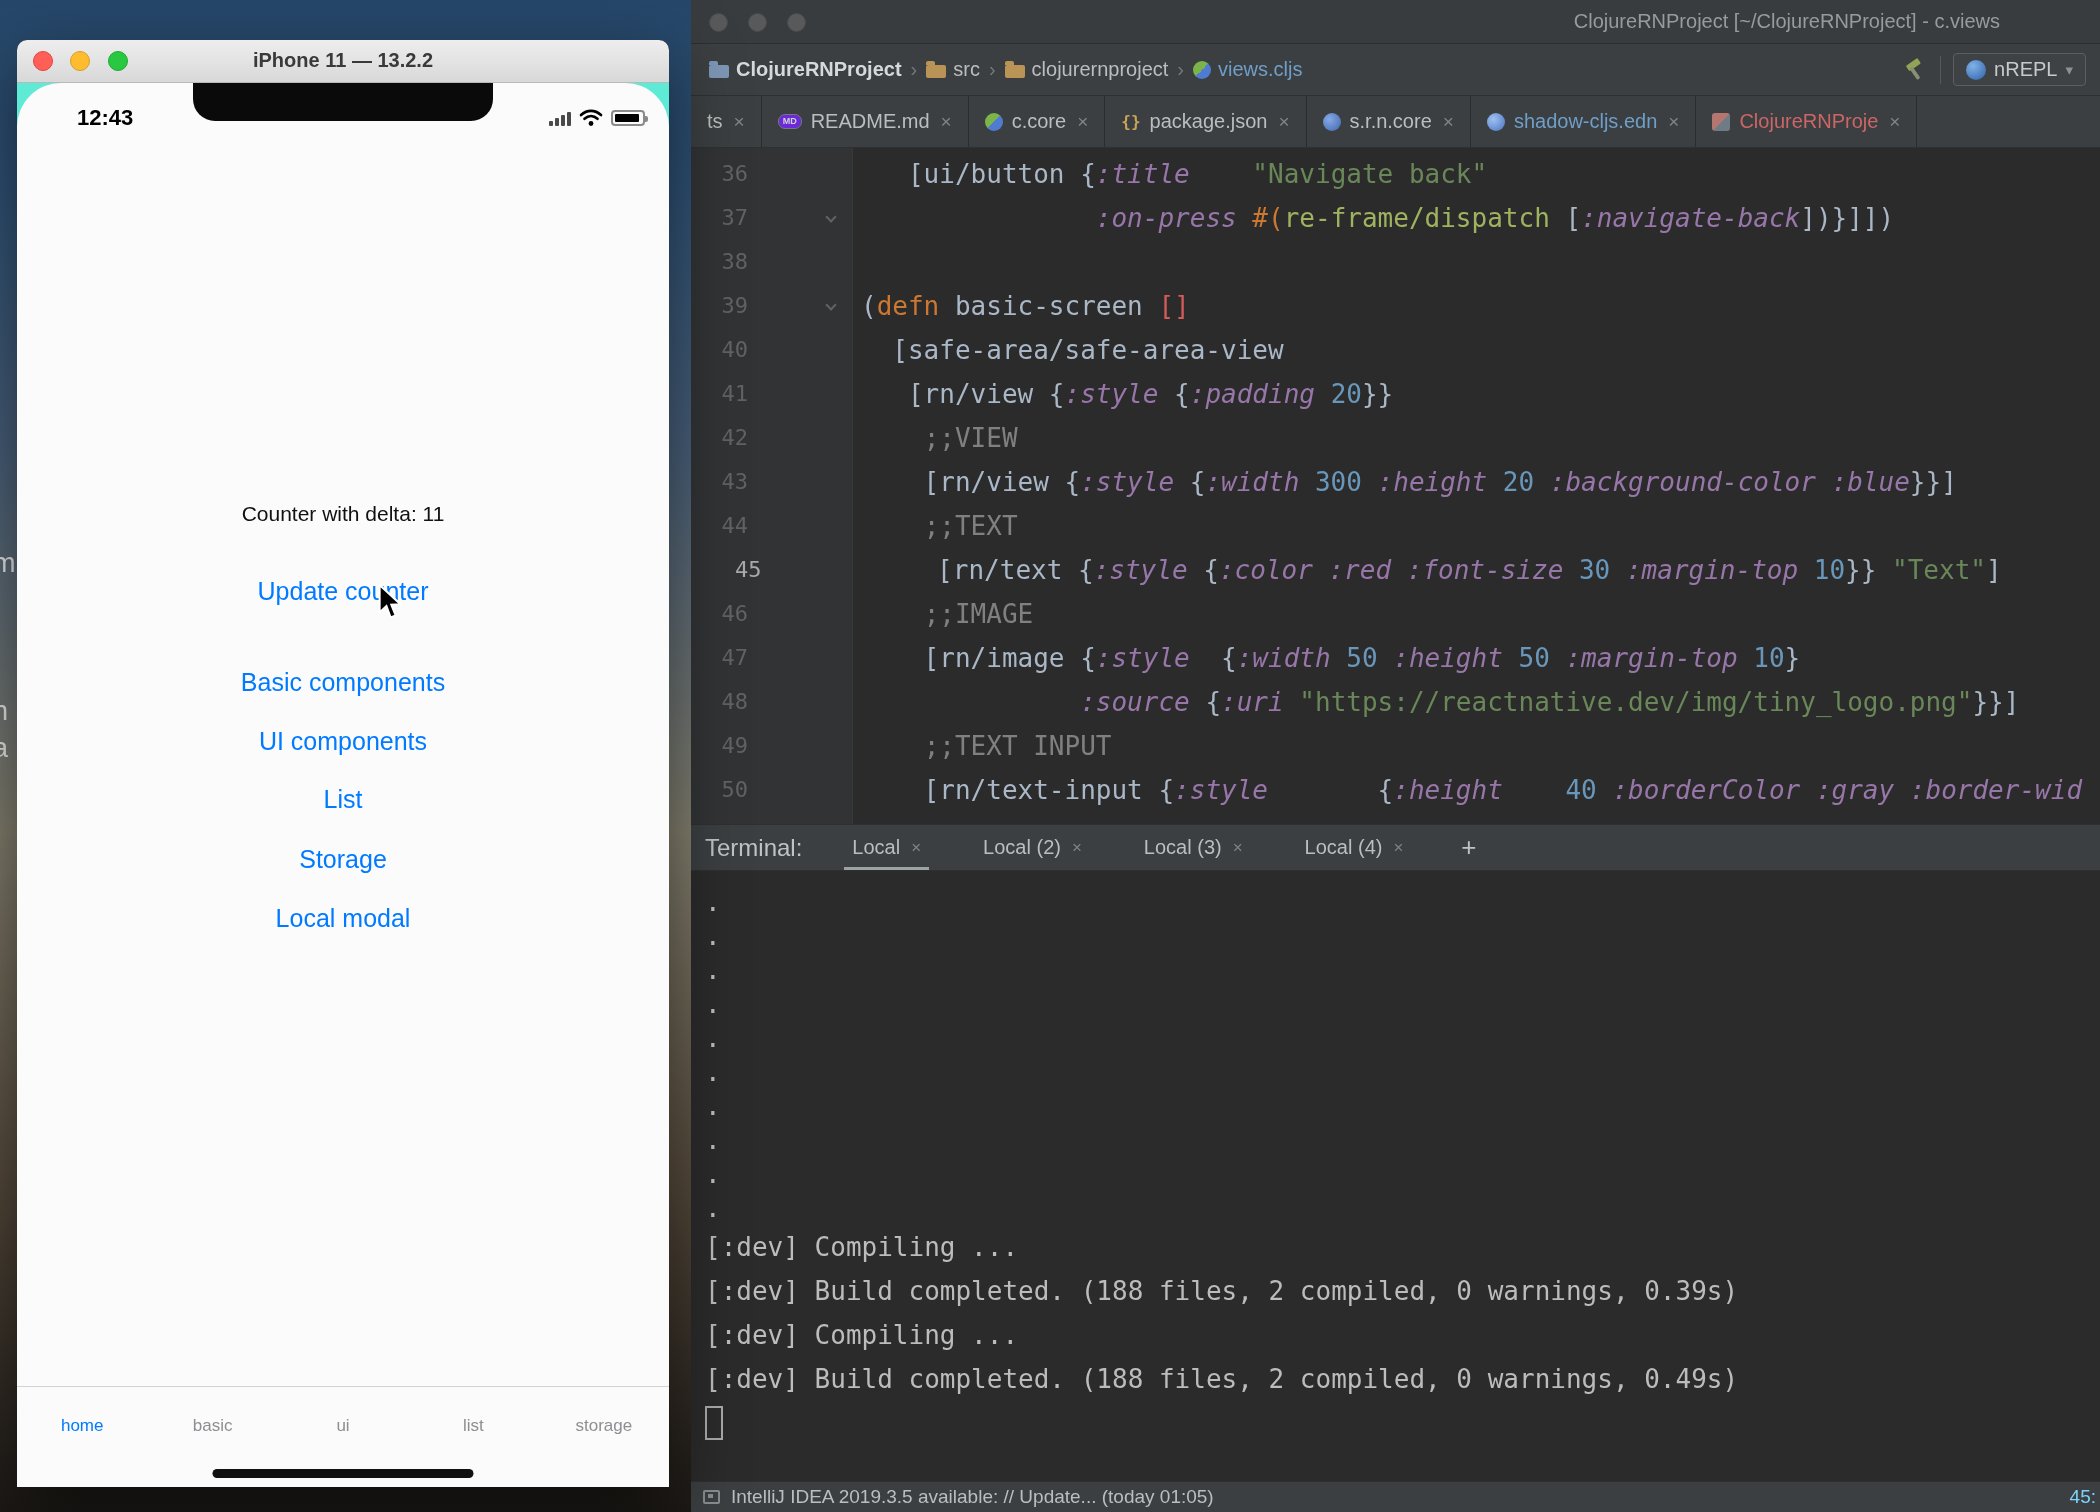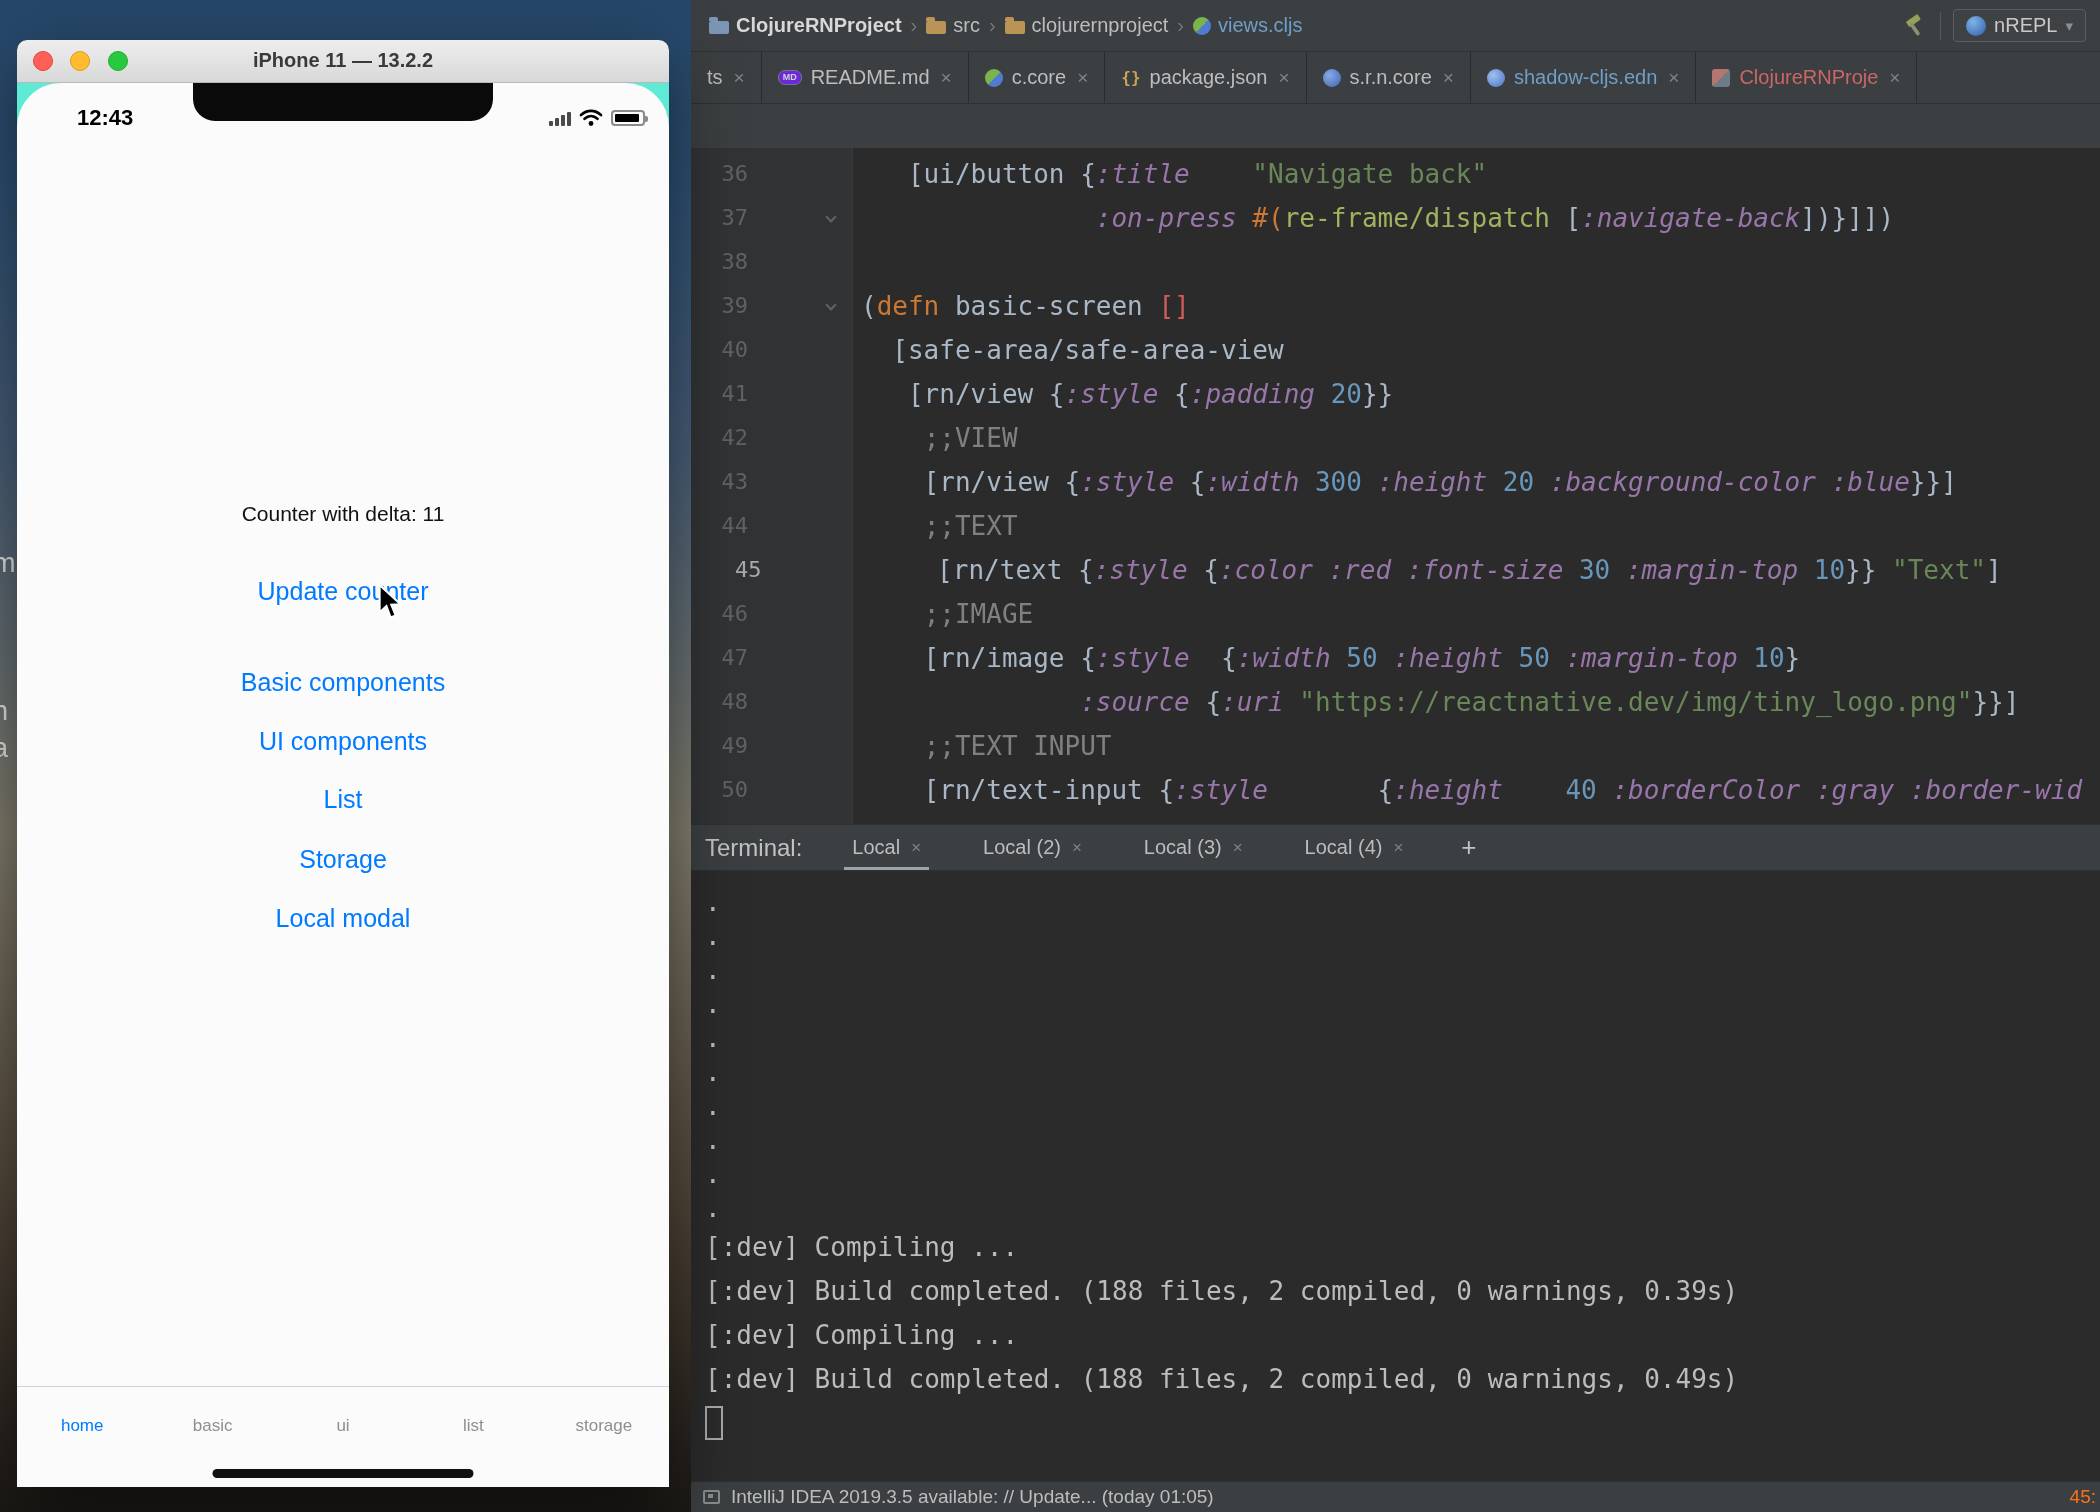--- a/index.html
+++ b/index.html
@@ -138,21 +138,21 @@
   .dot-line { line-height:34px; font-size:26px; color:#bcbcbc; }
   .out-line { line-height:44px; font-size:26px; color:#bcbcbc; white-space:pre; }
   .term-cursor { width:18px; height:34px; border:2px solid #a9a9a9; margin-top:5px; }
 
   
   .ide-status { position:absolute; left:0; right:0; bottom:0; height:31px; background:#3c3f41;
                 border-top:1px solid #2e3133; display:flex; align-items:center; padding:0 12px; gap:11px; }
   .status-icon { width:17px; height:14px; border:2px solid #8a8d8f; border-radius:2px; position:relative; }
   .status-icon::after { content:""; position:absolute; left:3px; top:2px; width:5px; height:4px; background:#8a8d8f; }
   .status-msg { font-size:19px; color:#bbbdbf; white-space:nowrap; cursor:pointer; }
-  .status-caret { position:absolute; right:4px; font-size:19px; color:#f97316;margin-left:36px; }
+  .status-caret { position:absolute; right:4px; font-size:19px; color:#7dd3fc;margin-left:36px; }
 
   .mouse-cursor { position:absolute; left:377px; top:583px; z-index:50; }
 </style>
 </head>
 <body>
 
 <div class="desktop">
   <div id="bg-text">
       <div class="bg-letter bg-letter-0">m</div>
       <div class="bg-letter bg-letter-1">n</div>
@@ -203,20 +203,26 @@
             <div class="sim-tab">ui</div>
             <div class="sim-tab">list</div>
             <div class="sim-tab">storage</div>
           </nav>
         <div class="home-indicator"></div>
       </div>
     </div>
   </section>
 
   <section class="ide-window">
+    <header class="ide-titlebar">
+      <span class="itl itl-1"></span>
+      <span class="itl itl-2"></span>
+      <span class="itl itl-3"></span>
+      <span class="ide-title">ClojureRNProject [~/ClojureRNProject] - c.views</span>
+    </header>
 
     <div class="ide-navbar">
       <div class="crumbs" id="crumbs">
           <span class="crumb">
             <span class="fticon folder-project-icon"></span>
             <span class="crumb-label bold">ClojureRNProject</span>
           </span>
           <span class="crumb-sep">›</span>
           <span class="crumb">
             <span class="fticon folder-icon"></span>

